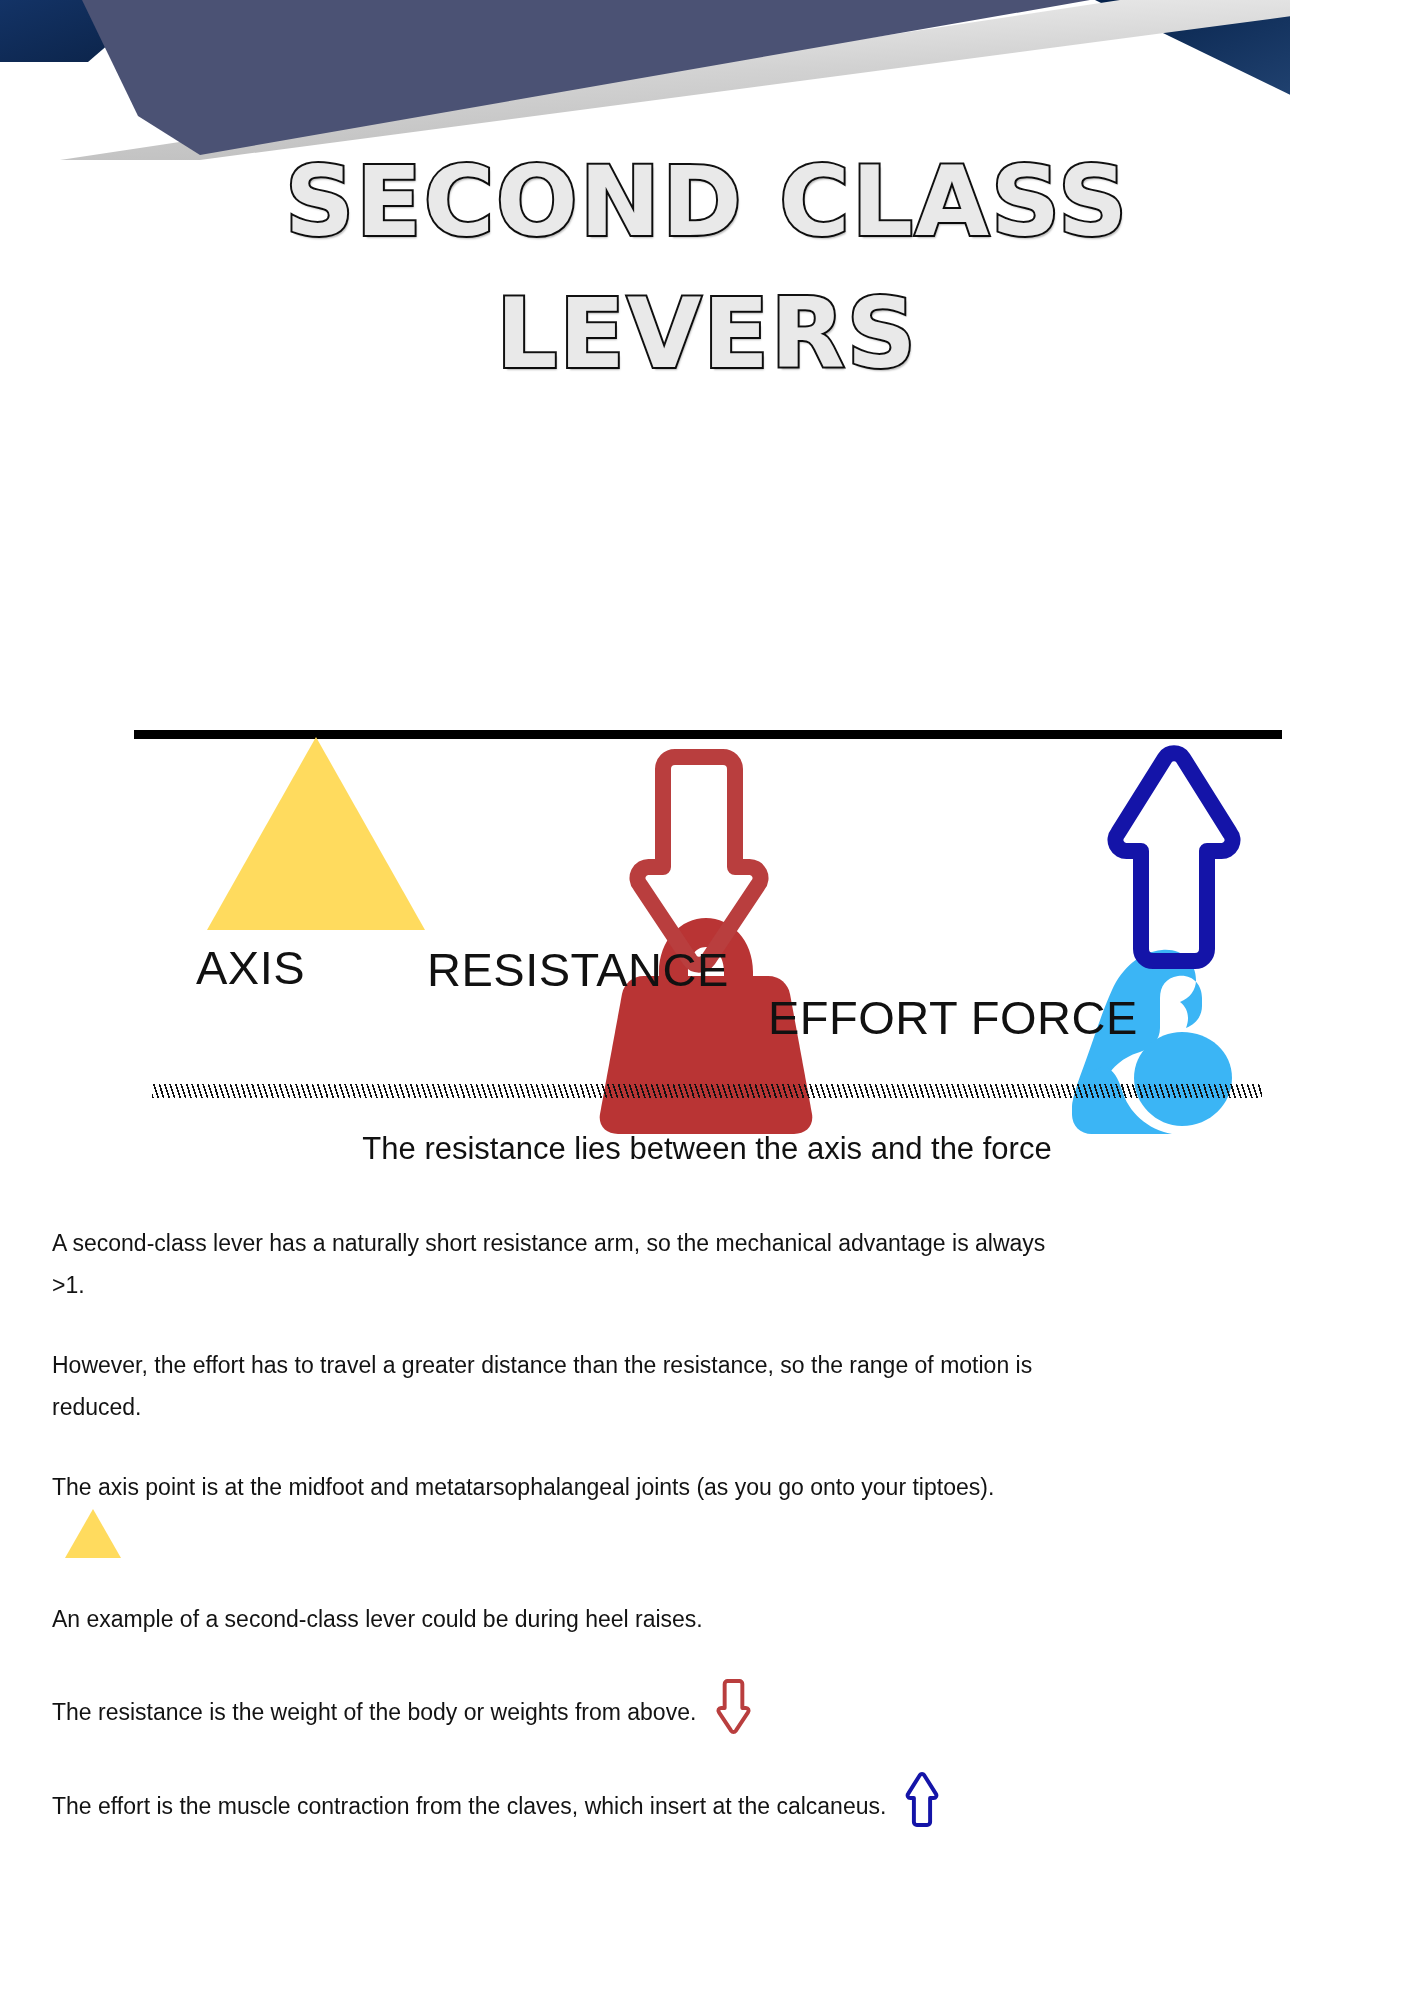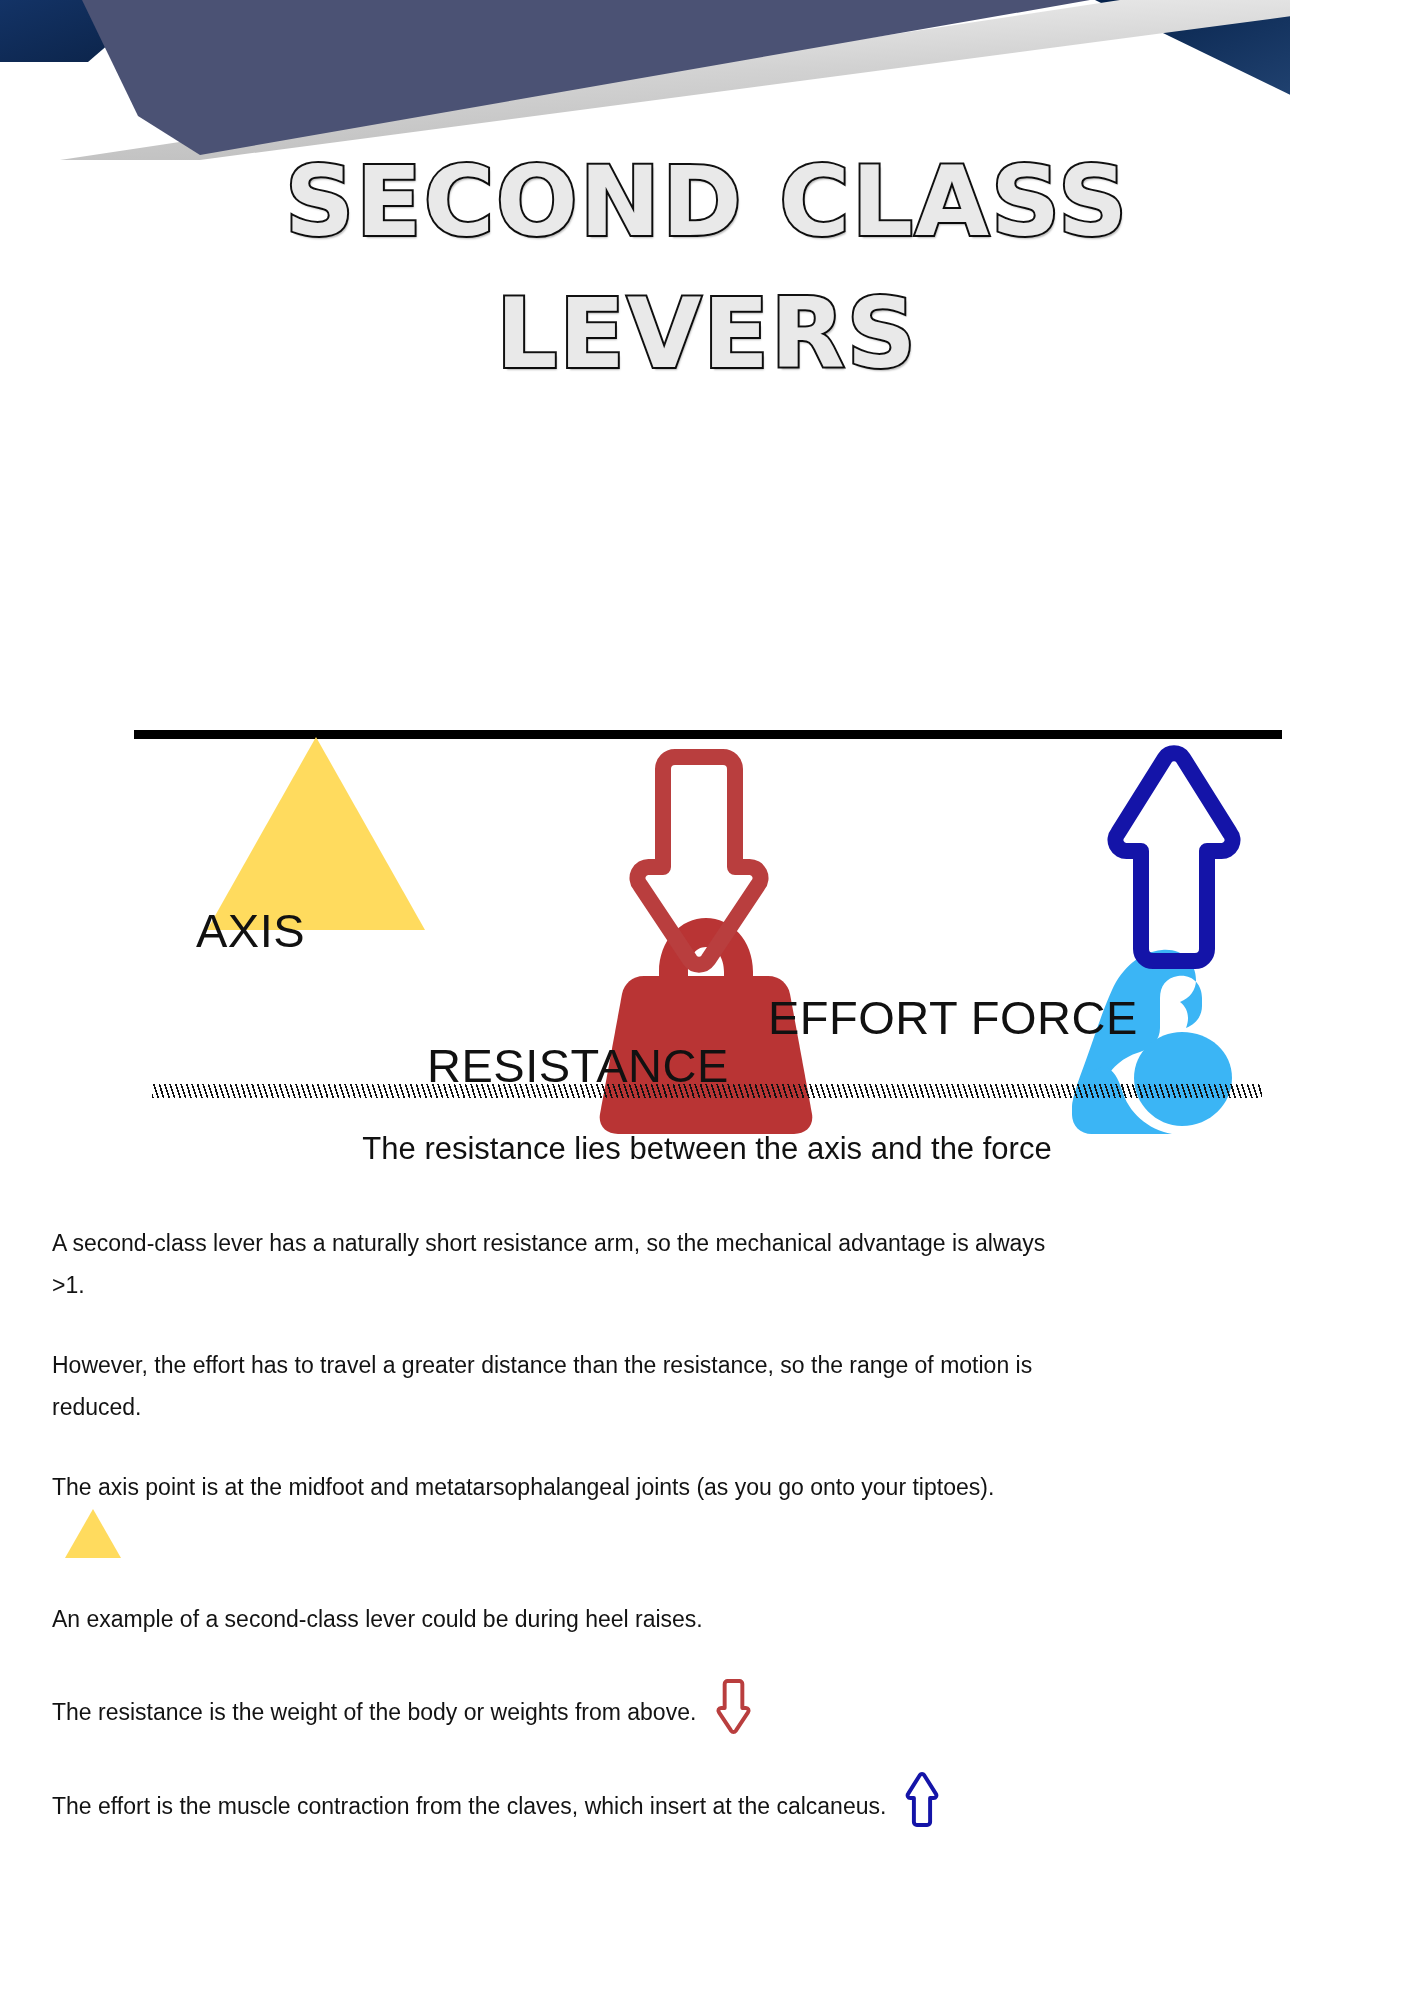--- a/index.html
+++ b/index.html
@@ -70,22 +70,22 @@
   .arrow-up    { position: absolute; left: 1110px; top: 345px; }
 
   .diag-label {
     position: absolute;
     font-family: "Liberation Sans", sans-serif;
     font-size: 47px;
     color: #111111;
     white-space: nowrap;
     letter-spacing: 0.5px;
   }
-  .label-axis     { left: 196px;  top: 903px; }
-  .label-resist   { left: 427px;  top: 1038px; }
+  .label-axis     { left: 196px;  top: 940px; }
+  .label-resist   { left: 427px;  top: 942px; }
   .label-effort   { left: 768px;  top: 990px; }
 
   
   .divider {
     position: absolute;
     left: 152px;
     top: 1084px;
     width: 1110px;
     height: 14px;
     background-image: repeating-linear-gradient(

